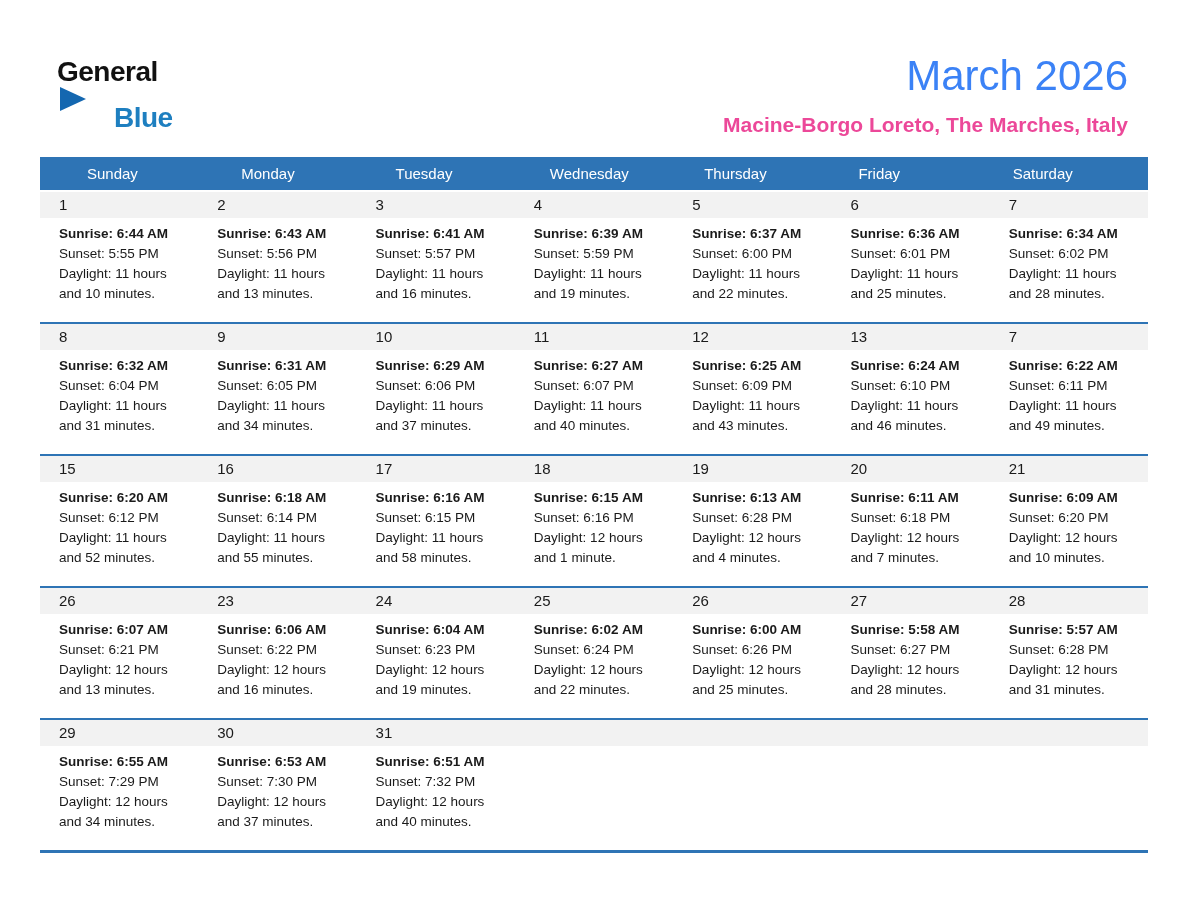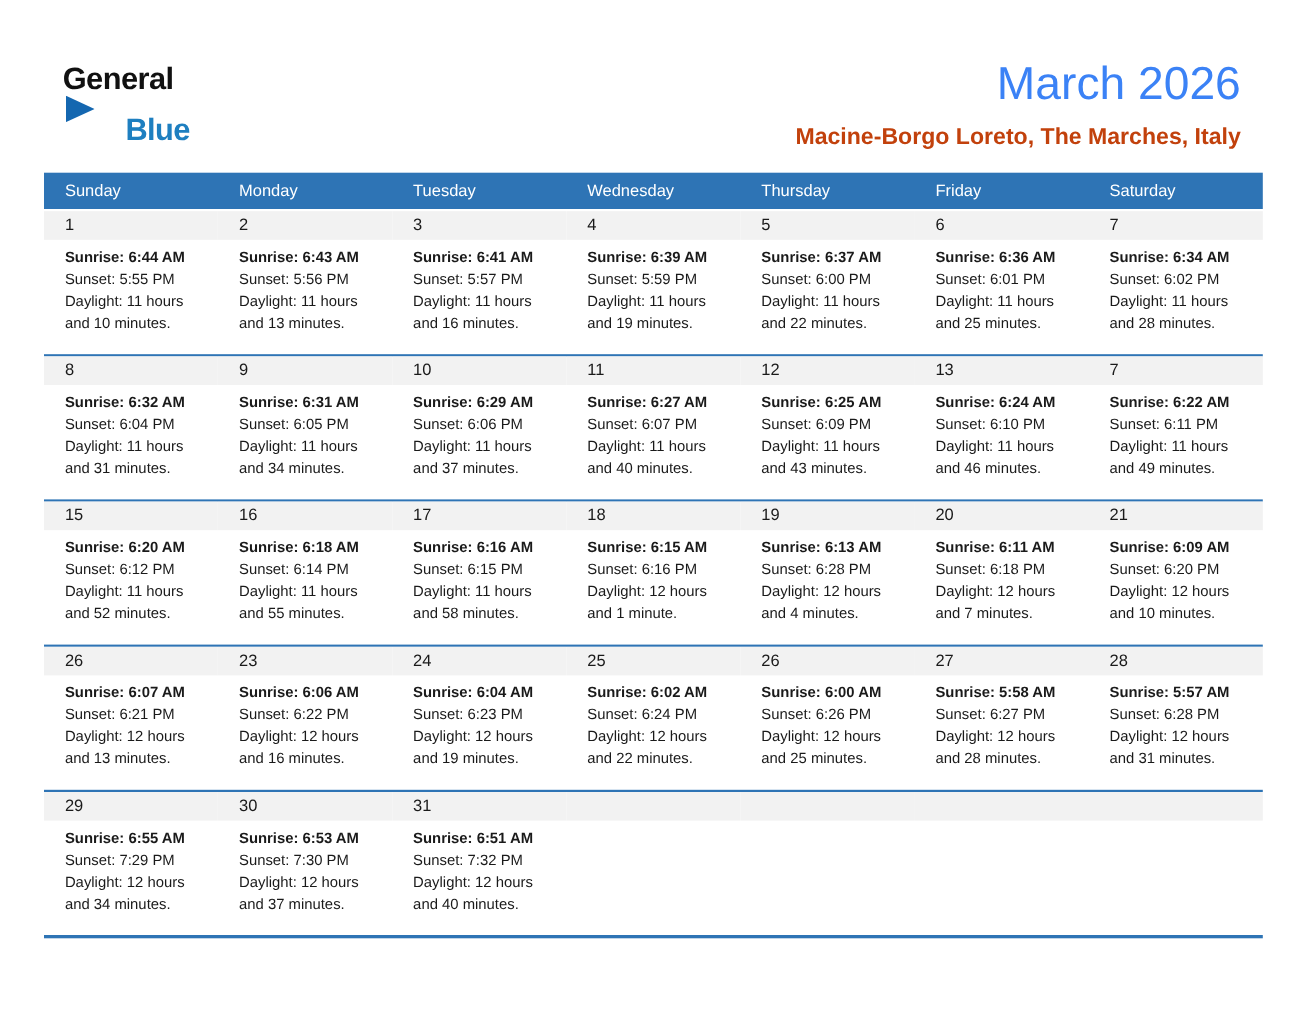--- a/index.html
+++ b/index.html
@@ -24,25 +24,25 @@
 
   
   .logo { position: absolute; left: 57px; top: 58px; line-height: 1; }
   .logo-line1 { display: flex; align-items: flex-start; font-size: 28px; font-weight: 600; color: #111; letter-spacing: -0.5px; flex-direction: column; }
   .logo-flag { margin-left: 3px; margin-top: 1px; }
   .logo-line2 { font-size: 28px; font-weight: 700; color: var(--logo-blue); margin: -7px 0 0 57px; letter-spacing: -0.5px; }
 
   
   .titles { position: absolute; top: 52px; right: 60px; text-align: right; }
   .title { font-size: 42px; font-weight: 400; color: #3b82f6; }
-  .subtitle { font-size: 21px; font-weight: 700; color: #c2410c; margin-top: 13px; text-align: right; }
+  .subtitle { font-size: 21px; font-weight: 700; color: #ec4899; margin-top: 13px; text-align: right; }
 
   
   .calendar { position: absolute; left: 40px; top: 157px; width: 1108px; }
-  .weekday-header { display: flex; background: var(--accent); }
+  .weekday-header { display: flex; background: var(--accent); padding-left: 28px; }
   .weekday { flex: 1 1 0; color: #ffffff; font-size: 15px; font-weight: 400; padding: 8px 0 8px 19px; }
 
   .weeks { border-bottom: 3px solid var(--accent); }
   .week-row { display: flex; border-top: 2px solid var(--accent); }
   .week-row:first-child { border-top: none; margin-top: 2px; }
   .day-cell { flex: 1 1 0; min-height: 130px; padding-bottom: 14px; }
   .day-number {
     background: var(--band);
     font-size: 15px;
     color: #1a1a1a;

